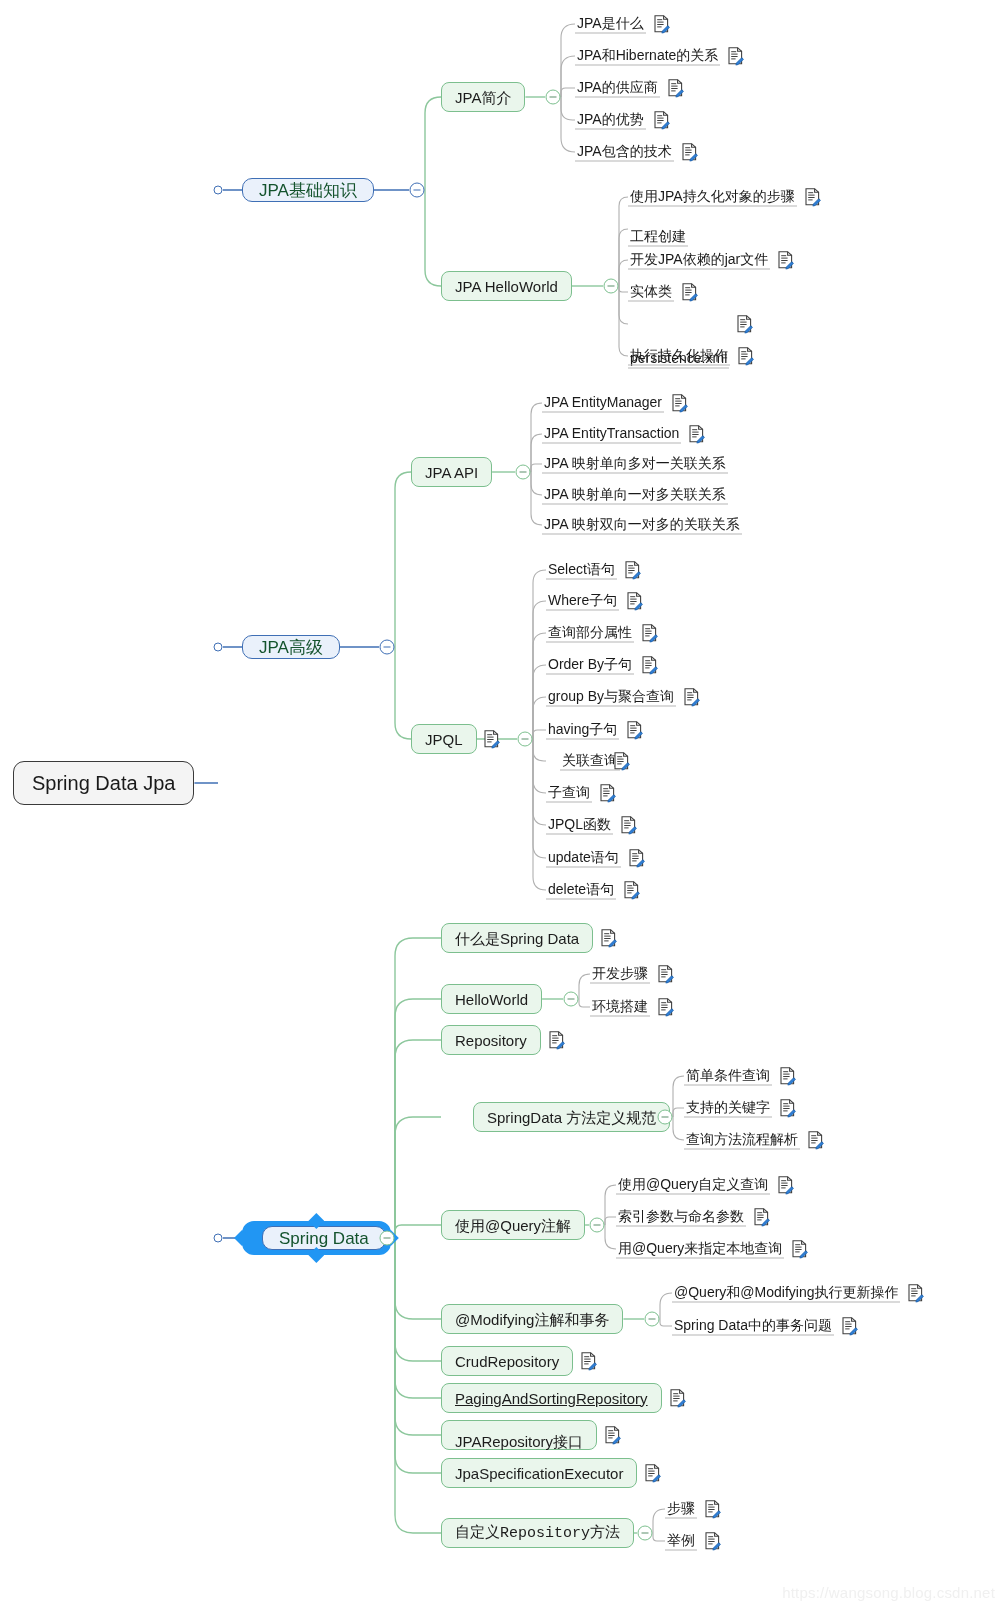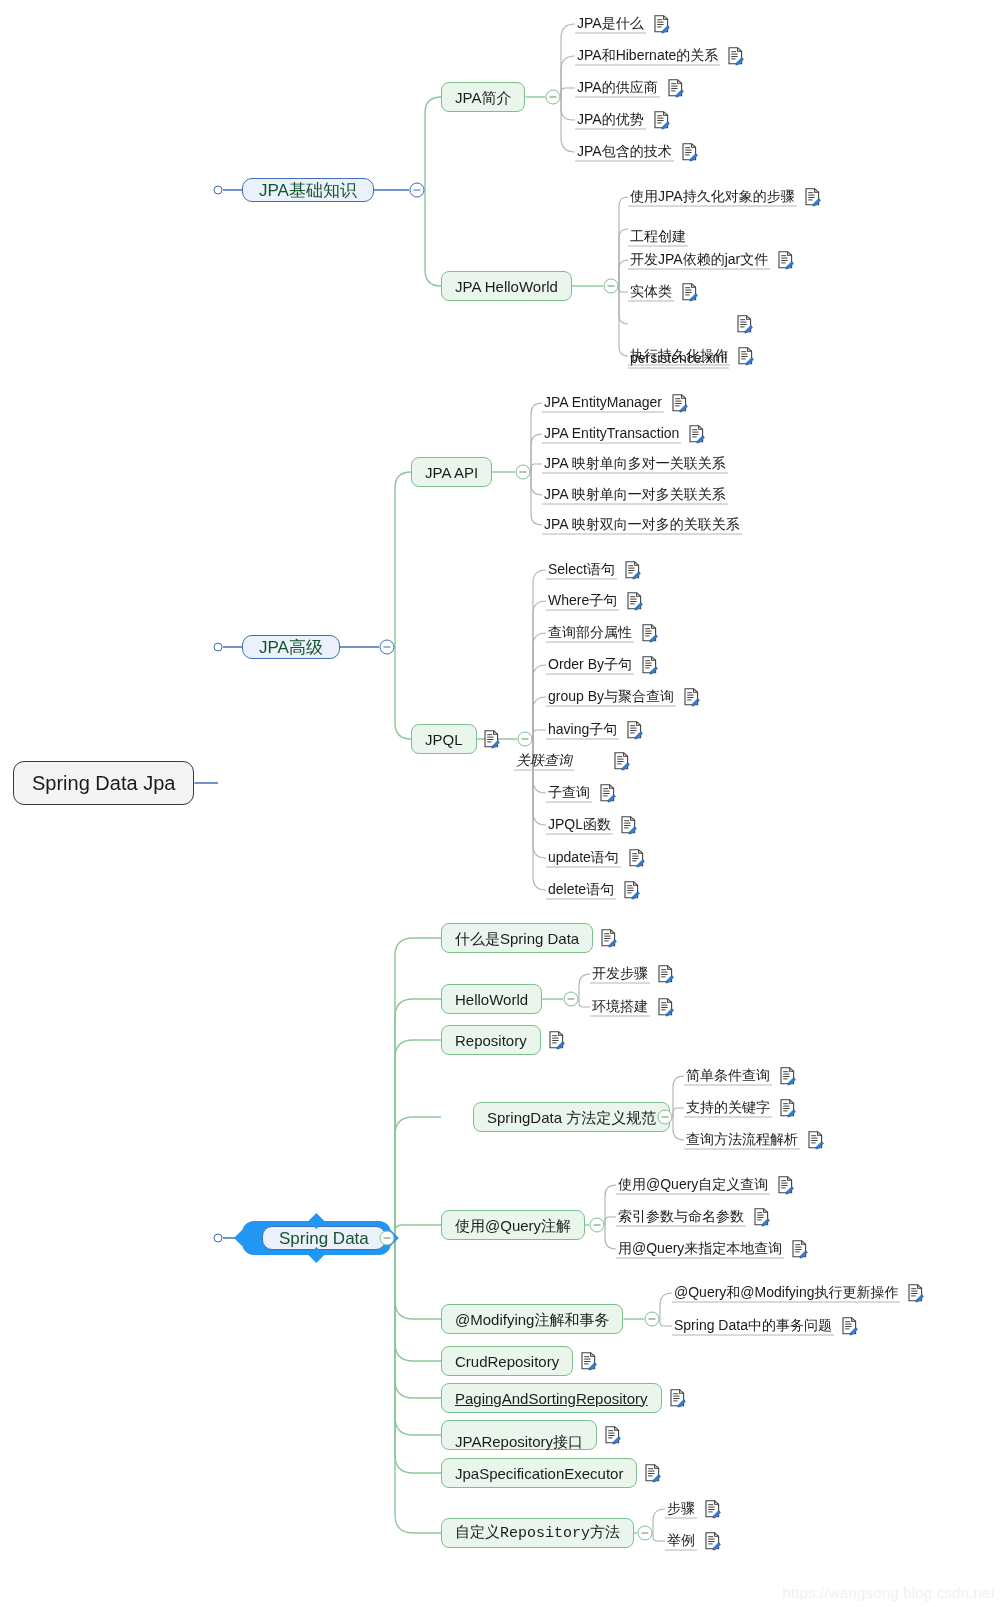--- a/index.html
+++ b/index.html
@@ -426,21 +426,21 @@
       </div>
       <div class="leaf" style="left: 546px; top: 730px;"><span>having子句</span></div>
       <div class="note-icon" style="left: 626.266px; top: 730px;">
         <svg width="17" height="19" viewBox="0 0 17 19">
           <path d="M2 1.2h8.6l4 3.6v12.4H2z" fill="#ffffff" stroke="#404040" stroke-width="1.1"></path>
           <path d="M10.6 1.2v3.6h4" fill="none" stroke="#404040" stroke-width="1.1"></path>
           <path d="M4.2 5.2h5M4.2 7.6h6.4M4.2 10h6.4M4.2 12.4h4.4" stroke="#404040" stroke-width="1"></path>
           <path d="M9.4 16.6l5.4-5.4 1.6 1.6-5.4 5.4-2.1.5z" fill="#2f7fd8" stroke="#1f63ad" stroke-width=".9" stroke-linejoin="round"></path>
         </svg>
       </div>
-      <div class="leaf" style="left: 514px; top: 761px; font-style: italic;"><span>关联查询</span></div>
+      <div class="leaf" style="left: 560px; top: 761px;"><span>关联查询</span></div>
       <div class="note-icon" style="left: 613px; top: 761px;">
         <svg width="17" height="19" viewBox="0 0 17 19">
           <path d="M2 1.2h8.6l4 3.6v12.4H2z" fill="#ffffff" stroke="#404040" stroke-width="1.1"></path>
           <path d="M10.6 1.2v3.6h4" fill="none" stroke="#404040" stroke-width="1.1"></path>
           <path d="M4.2 5.2h5M4.2 7.6h6.4M4.2 10h6.4M4.2 12.4h4.4" stroke="#404040" stroke-width="1"></path>
           <path d="M9.4 16.6l5.4-5.4 1.6 1.6-5.4 5.4-2.1.5z" fill="#2f7fd8" stroke="#1f63ad" stroke-width=".9" stroke-linejoin="round"></path>
         </svg>
       </div>
       <div class="leaf" style="left: 546px; top: 793px;"><span>子查询</span></div>
       <div class="note-icon" style="left: 599px; top: 793px;">

